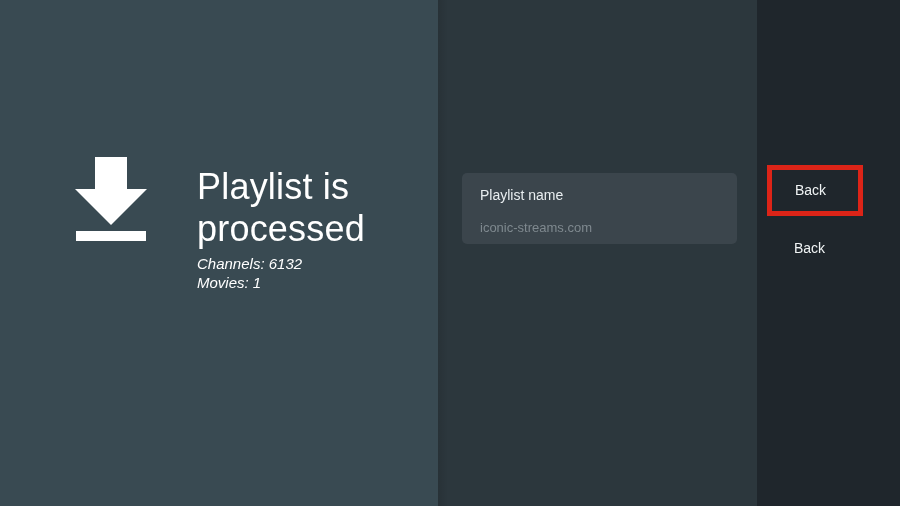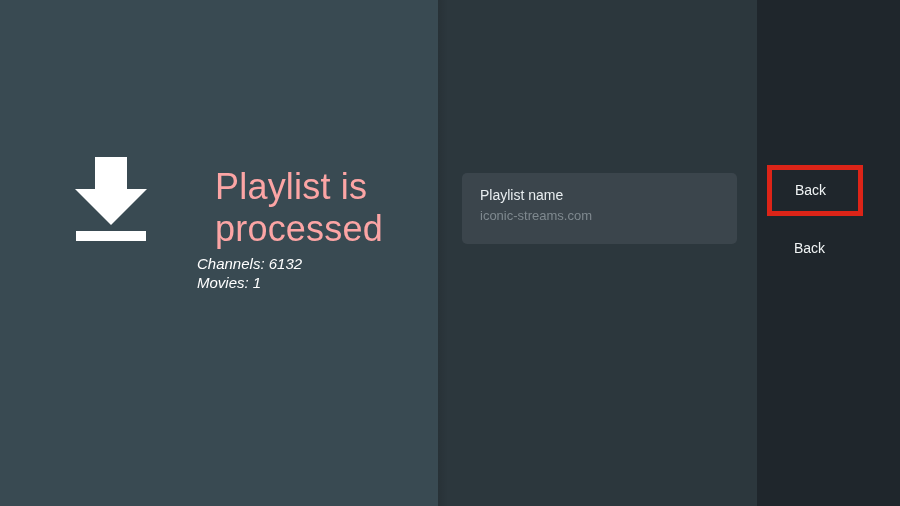--- a/index.html
+++ b/index.html
@@ -22,27 +22,27 @@
     background: #394A52;
   }
   .icon-wrap {
     position: absolute;
     left: 75px; top: 157px;
     width: 72px; height: 84px;
   }
   .icon-wrap svg { display: block; width: 100%; height: 100%; }
   .status-title {
     position: absolute;
-    left: 215px; top: 166px;
+    left: 197px; top: 166px;
     width: 205px;
     font-size: 36px;
     line-height: 42px;
     font-weight: 300;
     letter-spacing: 0.2px;
-    color: #fca5a5;
+    color: #ffffff;
   }
   .status-stats {
     position: absolute;
     left: 197px; top: 254px;
     font-size: 15px;
     line-height: 19px;
     color: #ffffff;
     font-style: italic;
   }
   
@@ -69,21 +69,21 @@
     border-radius: 5px;
     padding: 14px 18px 0 18px;
     cursor: pointer;
   }
   .card-title {
     font-size: 14px;
     line-height: 17px;
     color: #E9EEF0;
   }
   .card-sub {
-    margin-top: 4px;
+    margin-top: 16px;
     font-size: 13px;
     line-height: 16px;
     color: #7F898F;
   }
   
   .right-panel {
     position: absolute;
     left: 757px; top: 0;
     width: 143px; height: 506px;
     background: #1F262C;

